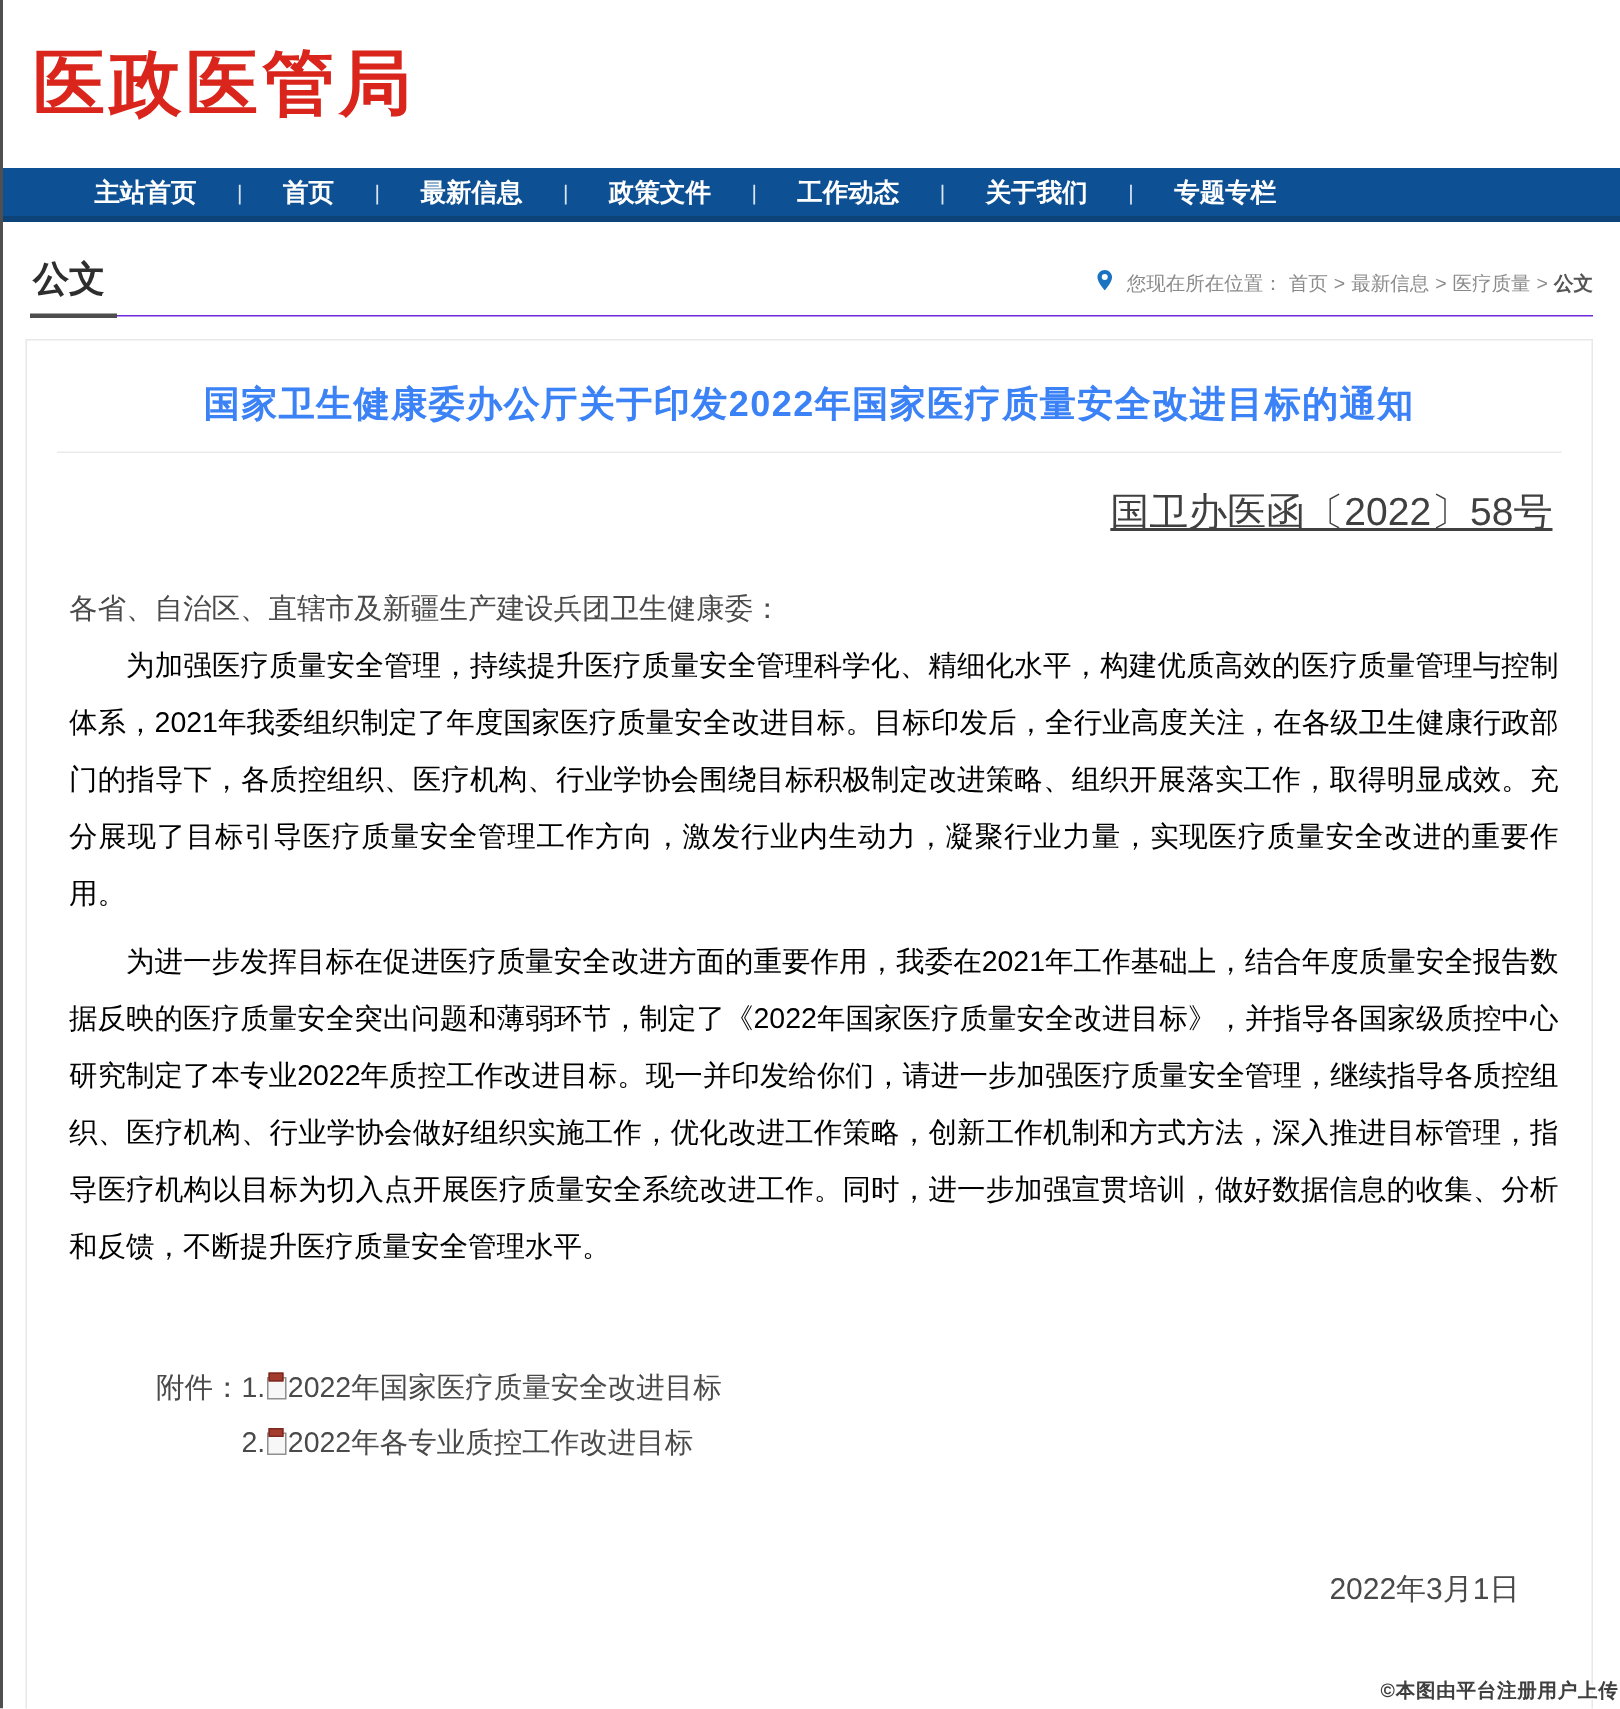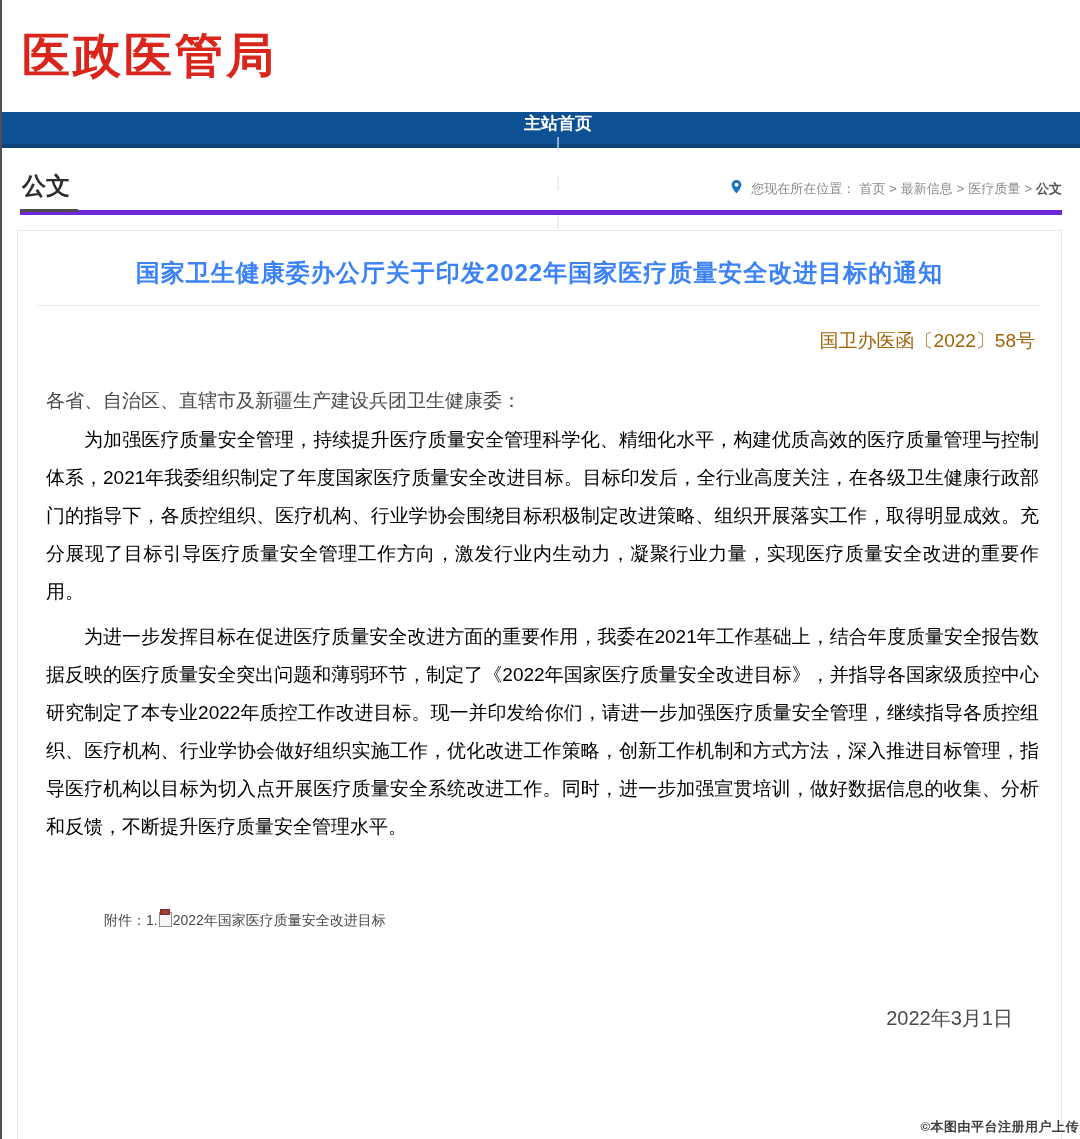--- a/index.html
+++ b/index.html
@@ -7,27 +7,27 @@
     font-family:"Liberation Sans","DejaVu Sans",sans-serif; position:relative; }
 
   .screen-edge { position:absolute; left:0; top:0; width:2px; height:100%; background:#4f4f4f; z-index:50; }
 
   
   .site-header { height:112px; display:flex; align-items:center; padding-left:22px; background:#fff; }
   .site-logo { color:#d9251c; font-size:48px; font-weight:900; letter-spacing:3px; cursor:pointer; }
 
   
   .main-nav { height:36px; background:#0e5094; border-bottom:4px solid #0c4378;
-    display:flex; align-items:center; padding-left:36px;flex-direction:column; }
+    display:flex; align-items:center; padding-left:36px; }
   .main-nav a { color:#fff; font-size:17px; font-weight:bold; text-decoration:none; padding:0 27px; white-space:nowrap; }
   .nav-sep { color:#d8e6f4; font-size:14px; font-weight:normal; }
 
   
   .section-row { display:flex; justify-content:space-between; align-items:flex-end;
-    margin:22px 18px 0 20px; border-bottom:5px solid #6d28d9; }
+    margin:22px 18px 0 20px; border-bottom:1px solid #6d28d9; }
   .section-title { font-size:24px; font-weight:bold; color:#2e2e2e;
     padding:0 8px 7px 2px; border-bottom:3px solid #4d4d4d; margin-bottom:-2px; }
   .breadcrumb { font-size:13px; color:#8a8a8a; padding-bottom:12px; display:flex; align-items:center; gap:4px; }
   .breadcrumb a { color:#8a8a8a; text-decoration:none; }
   .crumb-current { color:#555; font-weight:bold; }
   .pin-icon { display:inline-block; margin-right:4px; }
 
   
   .content-box { margin:15px 18px 0 17px; border:1px solid #e8e8e8; background:#fff; height:960px; position:relative; }
 
@@ -38,26 +38,26 @@
   .meta-text .gap { display:inline-block; width:16px; }
   .meta-text .sp { display:inline-block; width:6px; }
   .tool-btns { position:absolute; right:18px; top:0; display:flex; gap:5px; }
   .tool-btn { width:27px; height:24px; display:inline-flex; align-items:center; justify-content:center;
     font-size:13px; cursor:pointer; }
   .btn-dashed { border:1px dashed #d0d0d0; color:#c9c9c9; background:#fff; }
   .btn-solid { border:1px solid #c6c6c6; background:#e9e9e9; color:#555; }
 
   .divider { margin:16px 20px 0; border-top:1px solid #eaeaea; }
 
-  .doc-number { margin:22px 26px 0 0; text-align:right; font-size:19px; color:#a16207; }
+  .doc-number { margin:22px 26px 0 0; text-align:right; font-size:26px; color:#404040;text-decoration:underline; }
   .salutation { margin:34px 22px 0 28px; font-size:19px; color:#4a4a4a; }
   .para { margin:7px 22px 0 28px; font-size:19px; color:#000000; line-height:38px;
     text-indent:2em; text-align:justify; }
 
-  .attachments { margin:56px 0 0 86px; font-size:14px; color:#4a4a4a; display:flex; }
+  .attachments { margin:56px 0 0 86px; font-size:19px; color:#4a4a4a; display:flex; }
   .attach-label { line-height:37px; }
   .attach-list { }
   .attach-item { line-height:37px; cursor:pointer; }
   .file-icon { display:inline-block; width:13px; height:15px; background:#f7f7f7;
     border:1px solid #8f8f8f; position:relative; vertical-align:-2px; margin:0 1px; }
   .file-icon::before { content:""; position:absolute; top:-4px; left:0; width:8px; height:4px;
     background:#a33b2e; border:1px solid #7c2a20; }
 
   .signature { margin:56px 48px 0 0; text-align:right; font-size:20px; color:#4a4a4a; line-height:46px; }
 
@@ -120,20 +120,21 @@
 
   <div class="salutation">各省、自治区、直辖市及新疆生产建设兵团卫生健康委：</div>
 
   <p class="para">为加强医疗质量安全管理，持续提升医疗质量安全管理科学化、精细化水平，构建优质高效的医疗质量管理与控制体系，2021年我委组织制定了年度国家医疗质量安全改进目标。目标印发后，全行业高度关注，在各级卫生健康行政部门的指导下，各质控组织、医疗机构、行业学协会围绕目标积极制定改进策略、组织开展落实工作，取得明显成效。充分展现了目标引导医疗质量安全管理工作方向，激发行业内生动力，凝聚行业力量，实现医疗质量安全改进的重要作用。</p>
   <p class="para">为进一步发挥目标在促进医疗质量安全改进方面的重要作用，我委在2021年工作基础上，结合年度质量安全报告数据反映的医疗质量安全突出问题和薄弱环节，制定了《2022年国家医疗质量安全改进目标》，并指导各国家级质控中心研究制定了本专业2022年质控工作改进目标。现一并印发给你们，请进一步加强医疗质量安全管理，继续指导各质控组织、医疗机构、行业学协会做好组织实施工作，优化改进工作策略，创新工作机制和方式方法，深入推进目标管理，指导医疗机构以目标为切入点开展医疗质量安全系统改进工作。同时，进一步加强宣贯培训，做好数据信息的收集、分析和反馈，不断提升医疗质量安全管理水平。</p>
 
   <div class="attachments">
     <span class="attach-label">附件：</span>
     <span class="attach-list">
       <span class="attach-item"><span>1.</span><span class="file-icon"></span><span>2022年国家医疗质量安全改进目标</span></span><br>
+      <span class="attach-item"><span>2.</span><span class="file-icon"></span><span>2022年各专业质控工作改进目标</span></span>
     </span>
   </div>
 
   <div class="signature">
     <div>2022年3月1日</div>
   </div>
 
 </main>
 
 <div class="watermark">©本图由平台注册用户上传</div>

